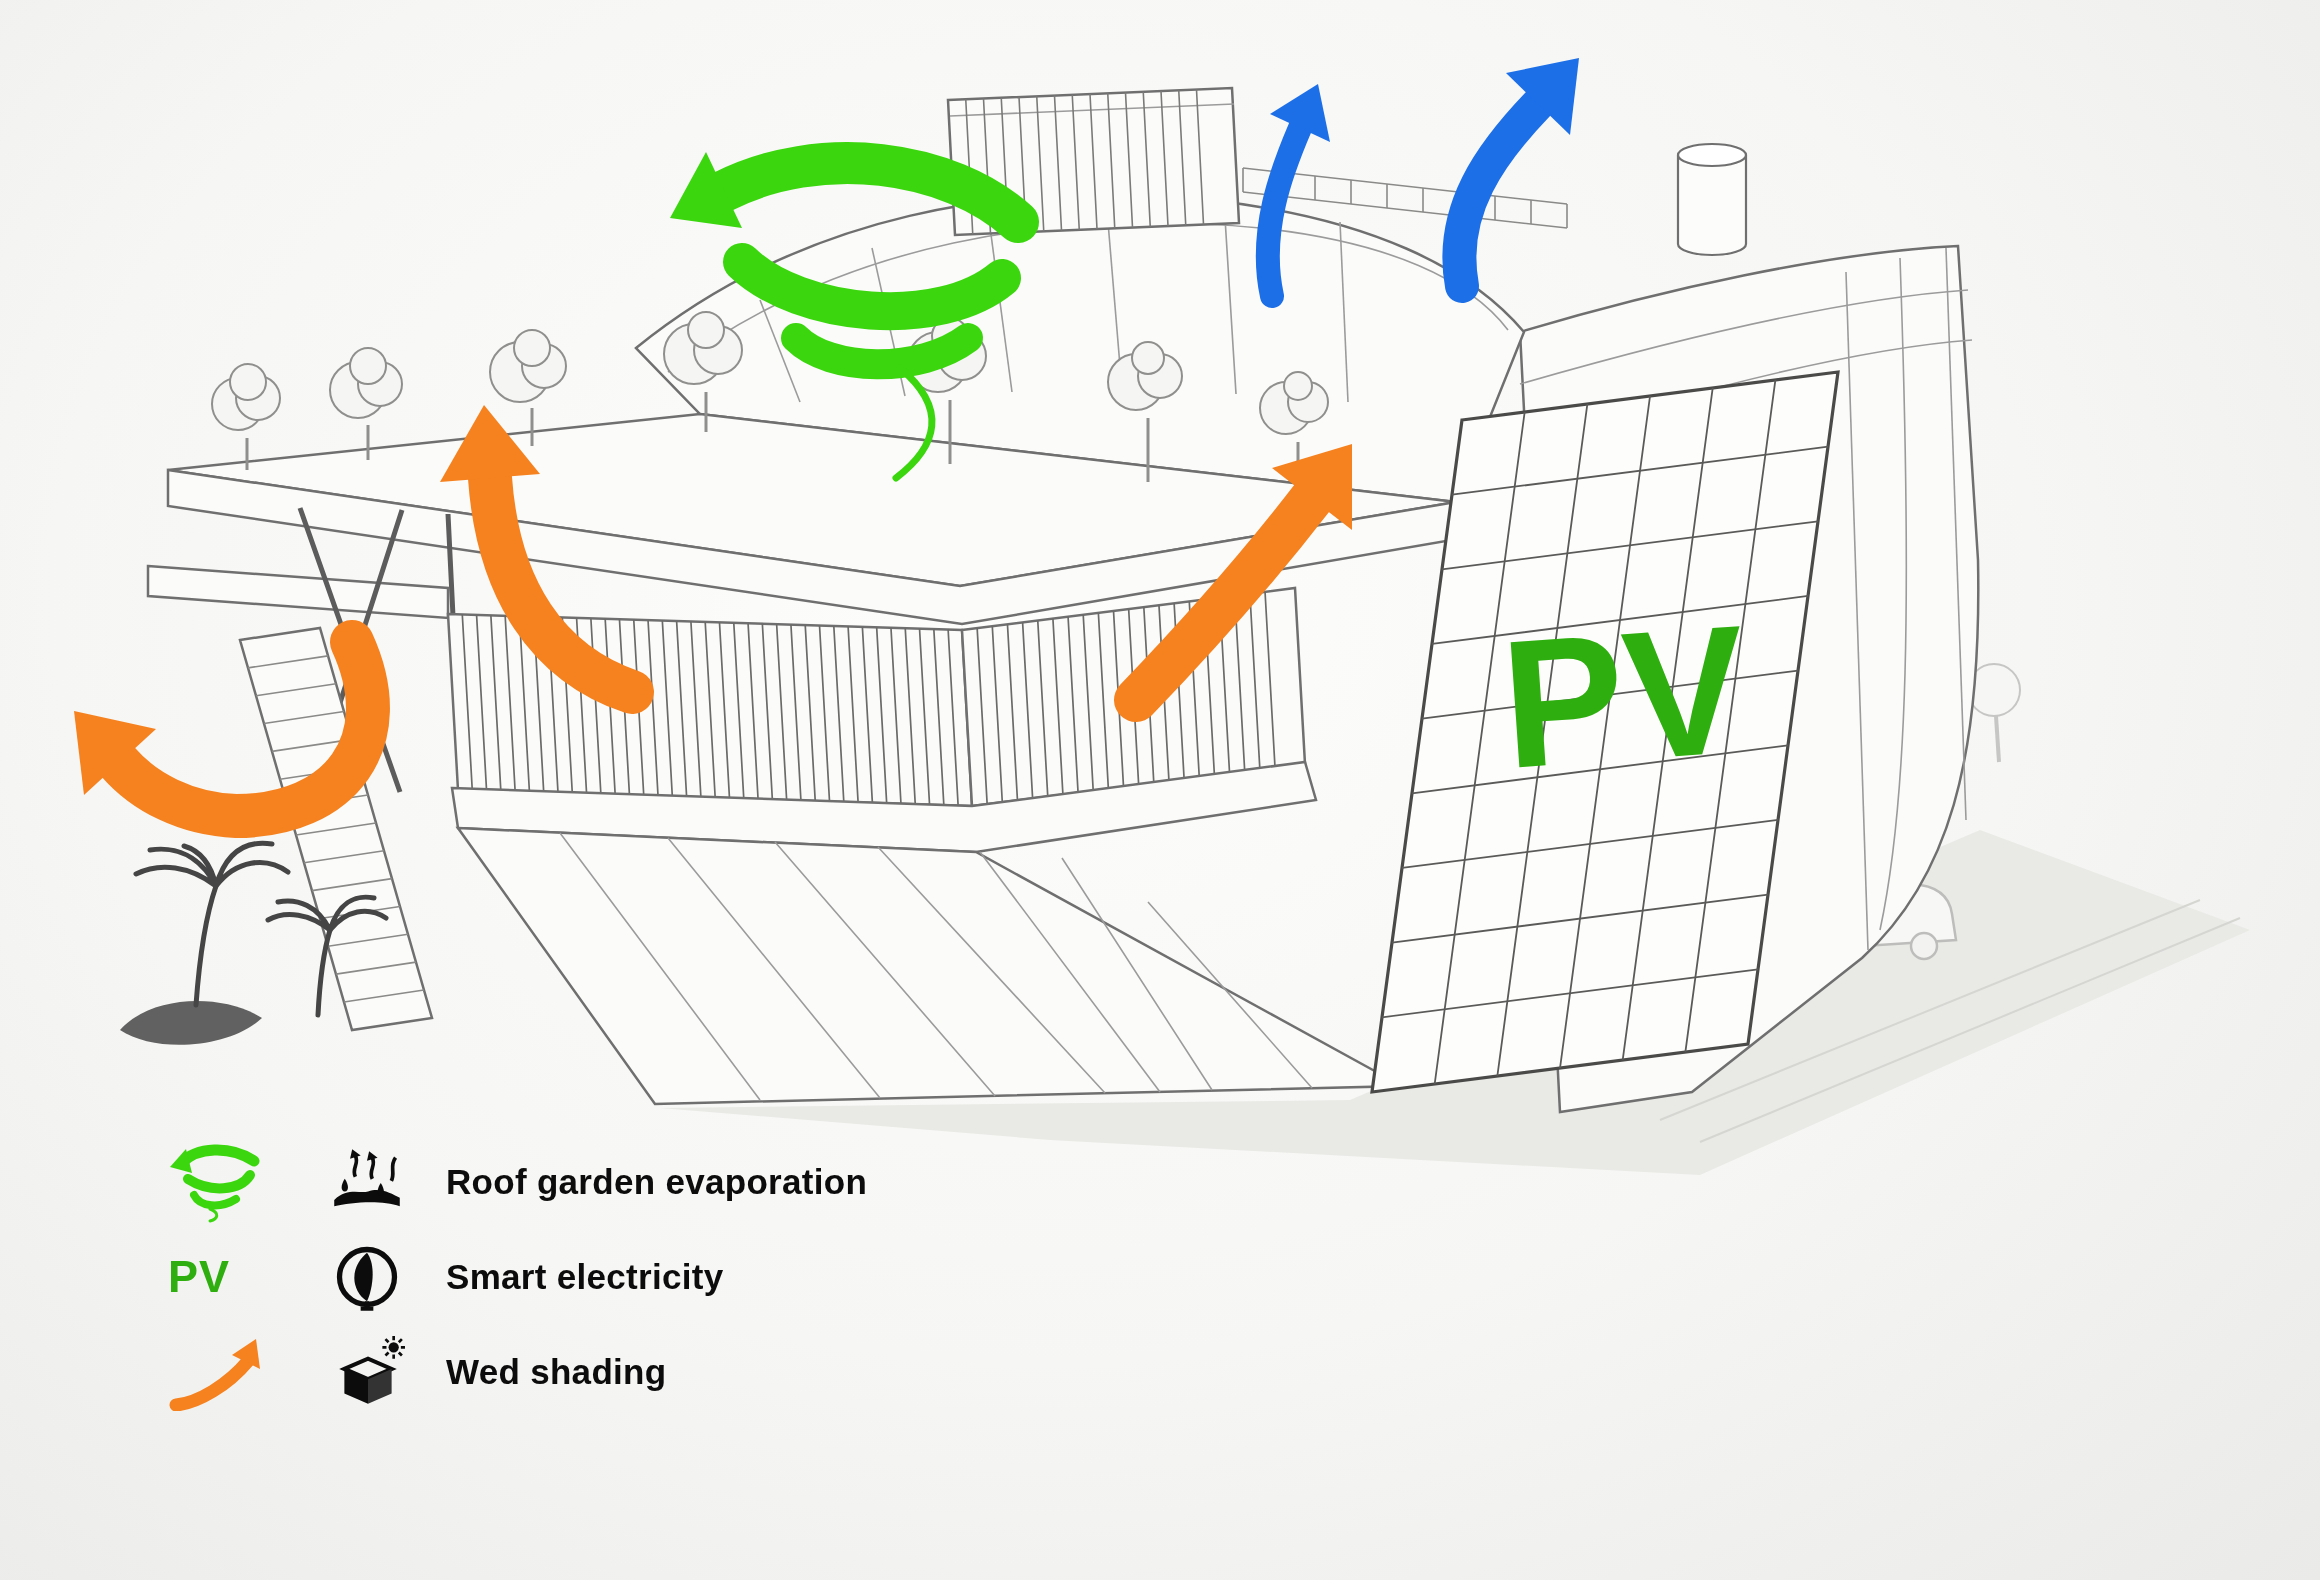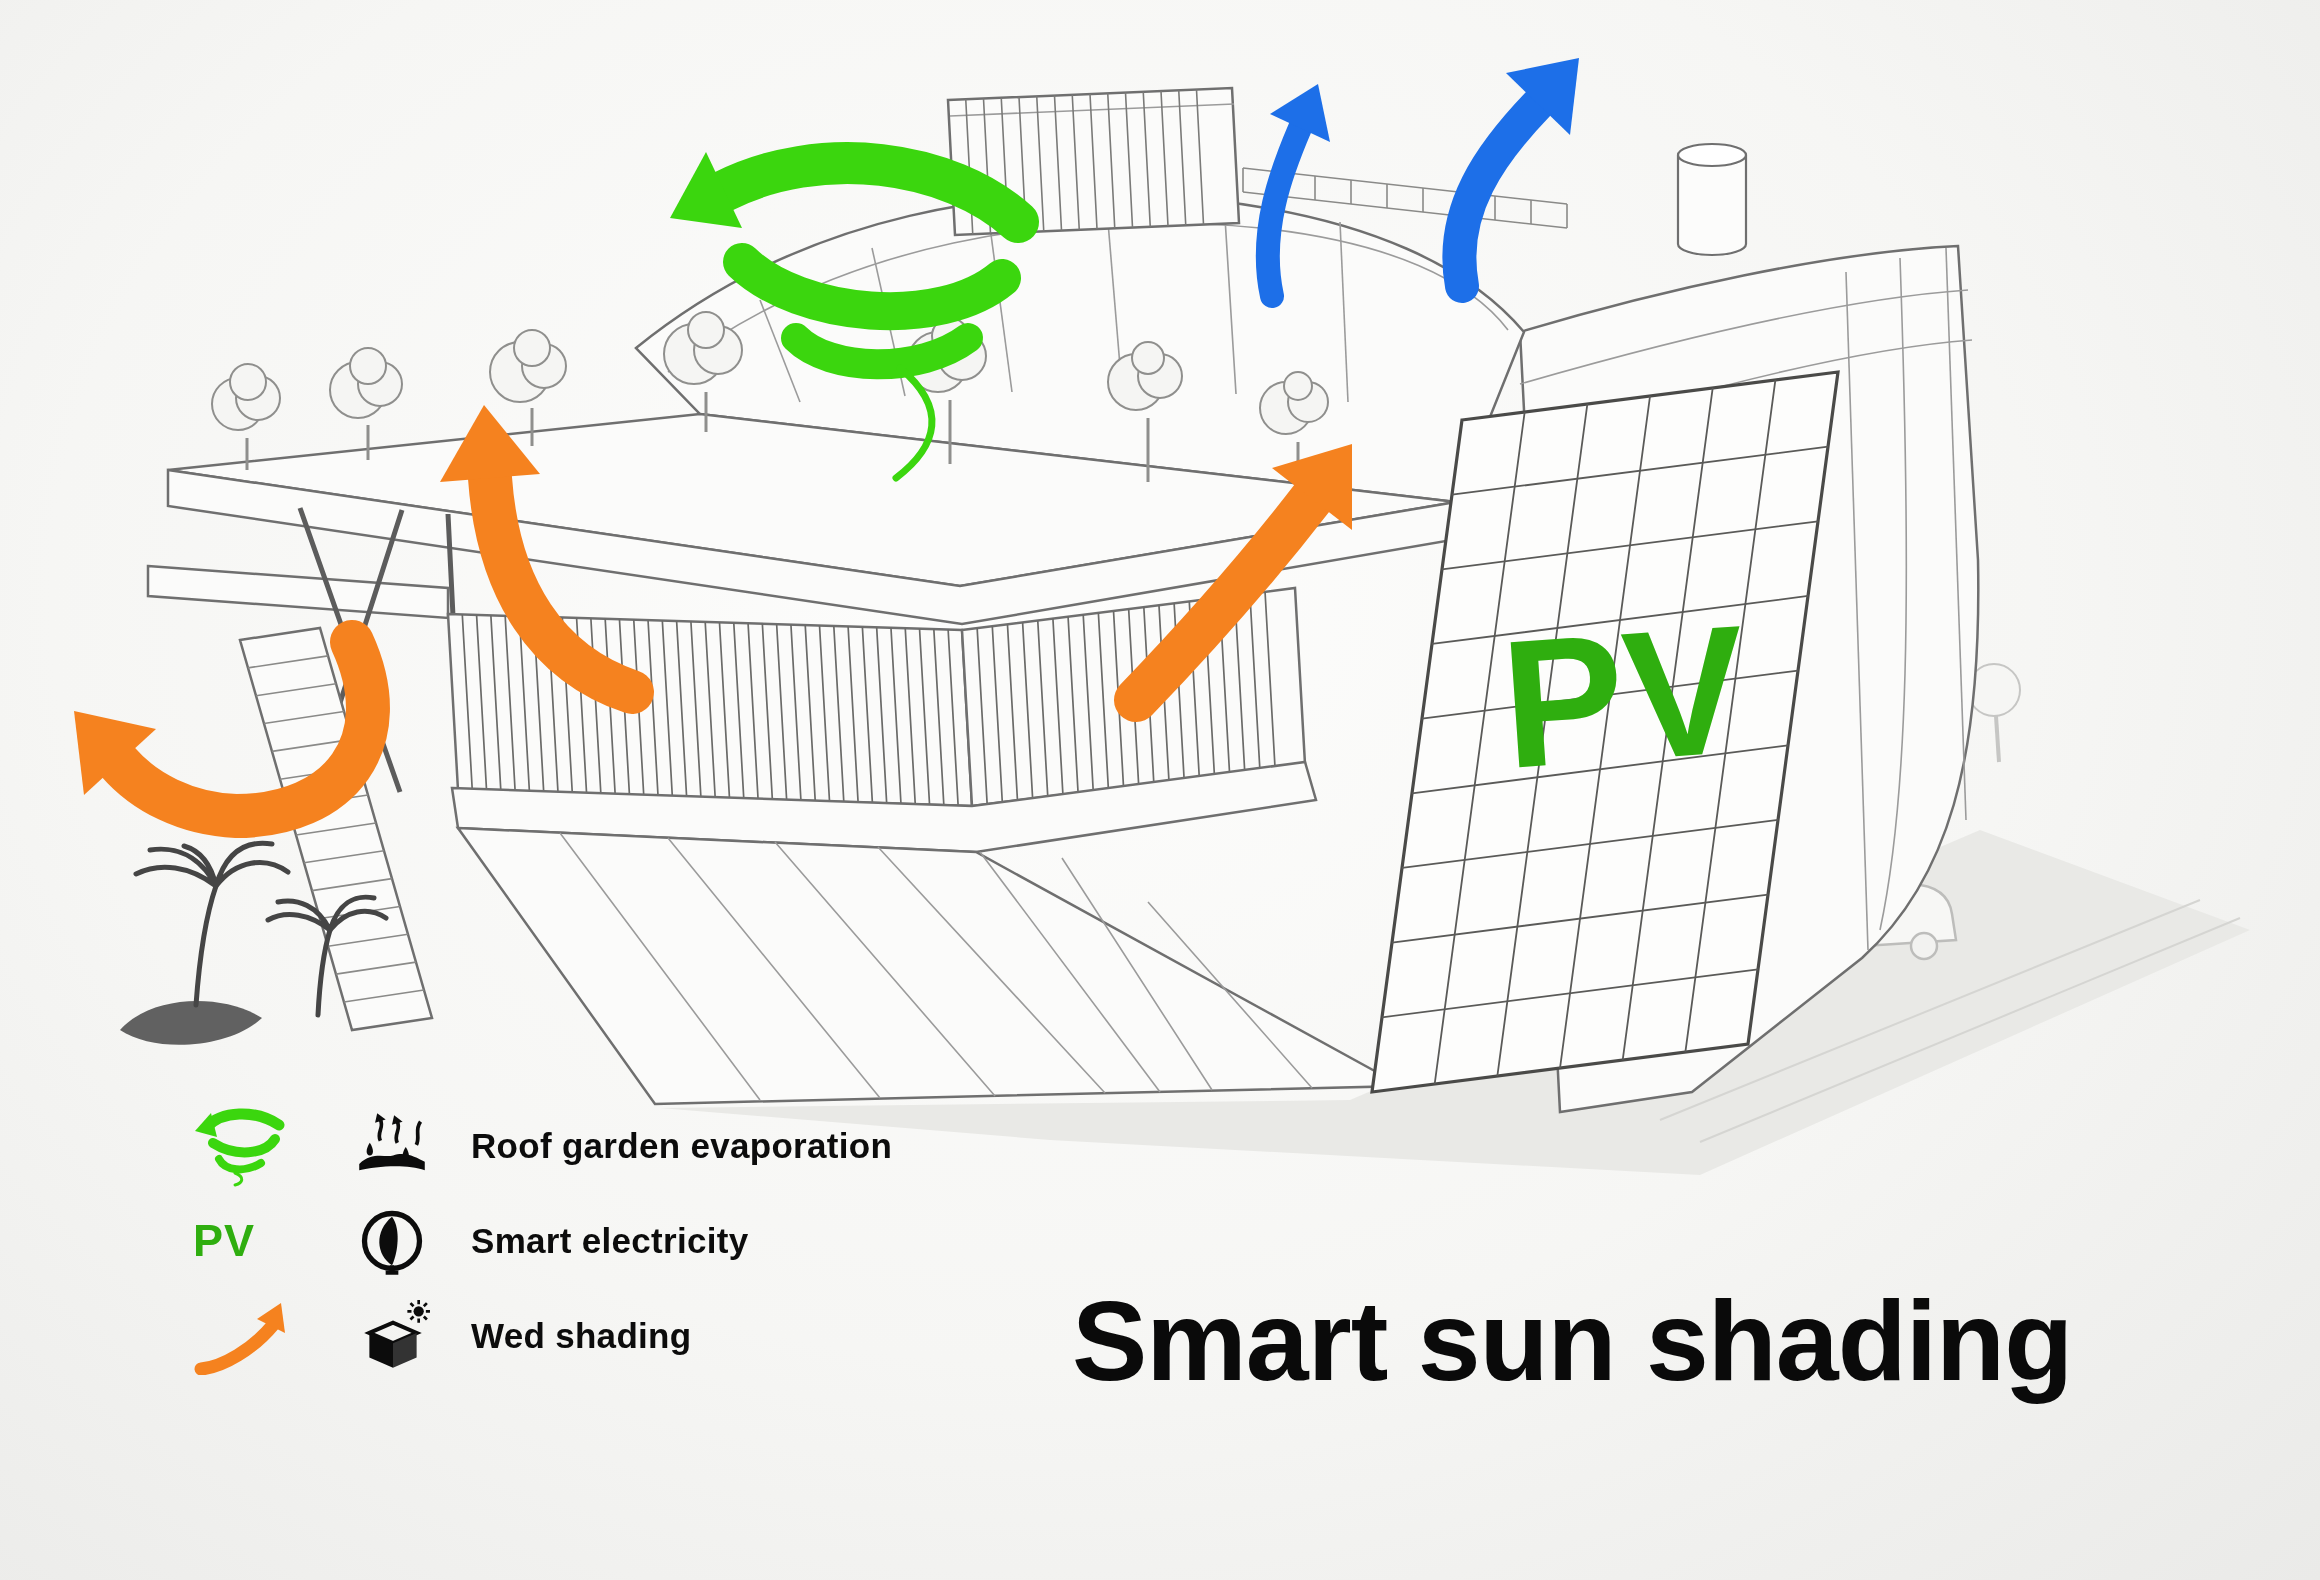--- a/index.html
+++ b/index.html
@@ -6,21 +6,21 @@
   .canvas{
     position:relative;width:2320px;height:1580px;overflow:hidden;
     background:radial-gradient(ellipse at 45% 38%, #fdfdfc 0%, #f6f6f4 55%, #eaeae8 100%);
     font-family:"Liberation Sans", sans-serif;
   }
   .scene{position:absolute;left:0;top:0;width:2320px;height:1580px;}
   .scene text{font-family:"Liberation Sans", sans-serif;font-weight:bold;}
   .sketch-line{stroke:#6f6f6f;stroke-width:2.5;fill:#fbfbfa;}
   .seam{stroke:#9b9b9b;stroke-width:1.6;fill:none;}
   .faint{stroke:#c6c6c4;fill:#f6f6f4;stroke-width:2;}
-  .legend{position:absolute;left:168px;top:1110px;margin-left:25px;}
+  .legend{position:absolute;left:168px;top:1146px;}
   .legend-row{display:flex;align-items:center;height:72px;margin-bottom:23px;}
   .legend-marker{width:162px;display:flex;align-items:center;}
   .legend-glyph{width:116px;display:flex;align-items:center;}
   .legend-label{font-size:35px;font-weight:700;color:var(--ink);letter-spacing:.3px;white-space:nowrap;}
   .pv-marker{font-size:45px;font-weight:800;color:var(--pv_green);letter-spacing:1px;}
   .title{
     position:absolute;left:1072px;top:1276px;width:1180px;
     font-size:113px;font-weight:700;color:#0a0a0a;letter-spacing:-1px;white-space:nowrap;
   }
 </style>
@@ -240,15 +240,14 @@
           <circle cx="62" cy="13" r="5" style="fill:var(--ink)"></circle>
           <path d="M62,2 V6 M62,20 V24 M51,13 H55 M69,13 H73 M54,5 L57,8 M67,18 L70,21 M70,5 L67,8 M57,18 L54,21" style="stroke:var(--ink)" stroke-width="2.6" fill="none"></path>
         </svg>
       </div>
       <div class="legend-label">Wed shading</div>
     </div>
 
 
   </div>
 
-  <div class="title">Smart sun shading</div>
 
 </div>
 
 </body></html>

